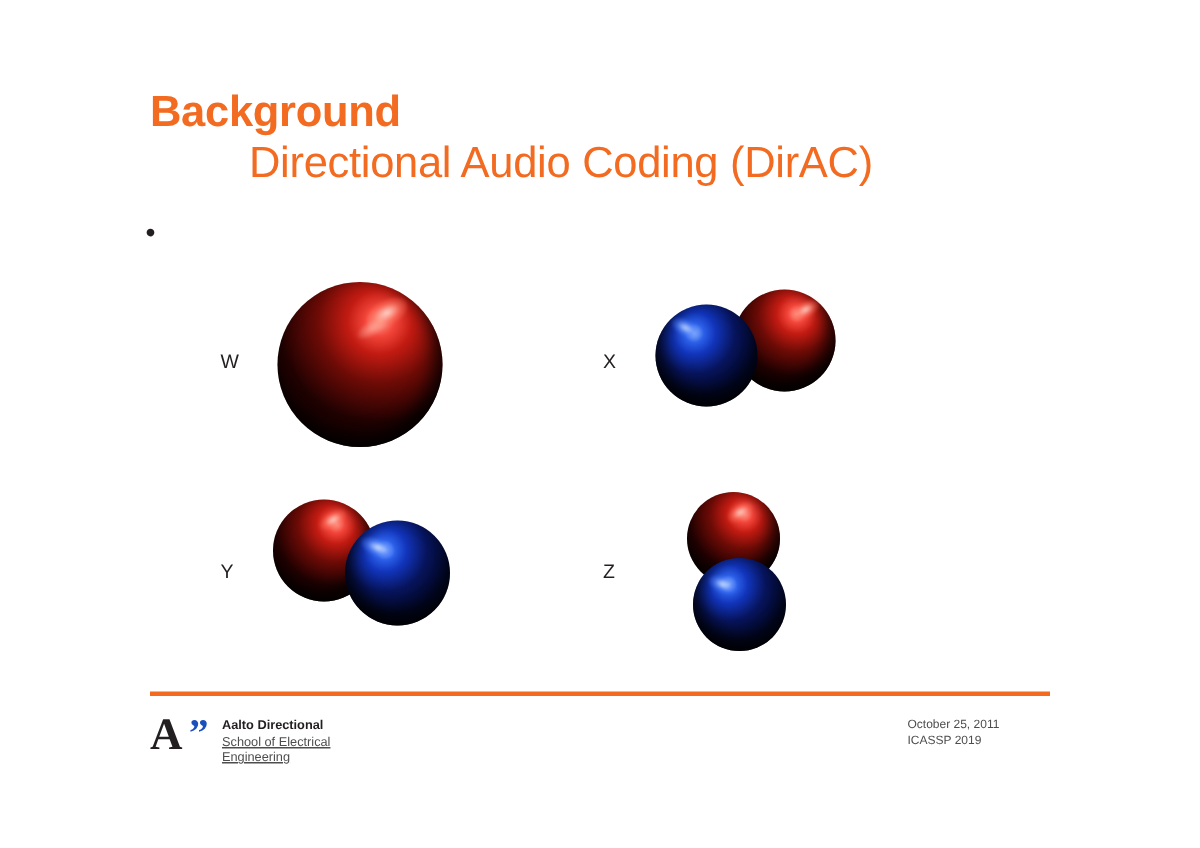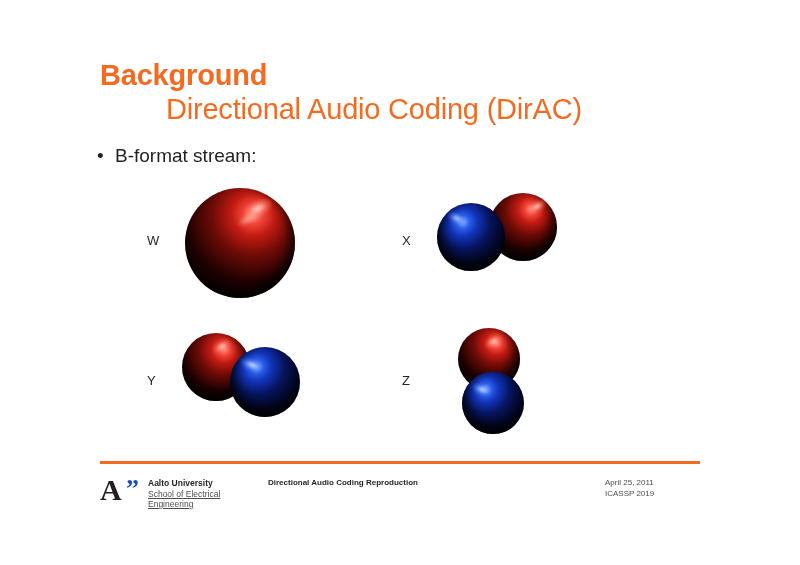--- a/index.html
+++ b/index.html
@@ -182,21 +182,20 @@
 
 <div class="slide">
 
   <div class="title-block">
     <div class="title-line1">Background</div>
     <div class="title-line2">Directional Audio Coding (DirAC)</div>
   </div>
 
   <div class="bullet-row">
     <div class="bullet-dot">•</div>
-    <div class="bullet-text">B-format stream:</div>
   </div>
 
   <div class="figure">
 
     <div class="lobe-label" style="left:47px; top:48px;">W</div>
     <div class="lobe-group" style="left:85px; top:3px; width:110px; height:110px;">
       <div class="sphere red-lobe" style="left:0; top:0; width:110px; height:110px;"></div>
       <div class="specular" style="left:58px; top:12px; width:30px; height:17px; background:radial-gradient(ellipse at 50% 50%, rgba(255,220,210,0.95) 0%, rgba(255,120,100,0.55) 45%, rgba(180,20,10,0) 80%); transform:rotate(-28deg);"></div>
       <div class="specular" style="left:52px; top:26px; width:22px; height:10px; background:radial-gradient(ellipse at 50% 50%, rgba(255,180,165,0.7) 0%, rgba(200,40,25,0) 80%); transform:rotate(-30deg);"></div>
     </div>
@@ -228,26 +227,25 @@
   </div>
 
   <div class="footer-rule"></div>
 
   <div class="footer">
     <div class="logo">
       <div class="logo-a">A</div>
       <div class="logo-quote">”</div>
     </div>
     <div class="org">
-      <div class="org-name">Aalto University</div>
+      <div class="org-name">Aalto Directional</div>
       <div class="org-sub">School of Electrical</div>
       <div class="org-sub">Engineering</div>
     </div>
     <div class="paper-info">
-      <div class="paper-title">Directional Audio Coding Reproduction</div>
     </div>
     <div class="conf-info">
-      <div>April 25, 2011</div>
+      <div>October 25, 2011</div>
       <div>ICASSP 2019</div>
     </div>
   </div>
 
 </div>
 
 </body></html>

